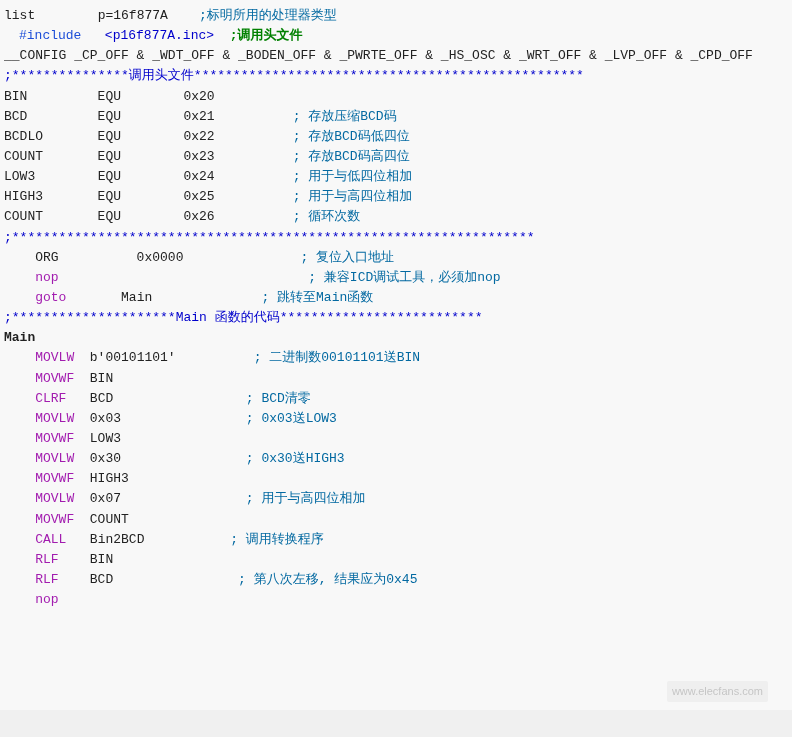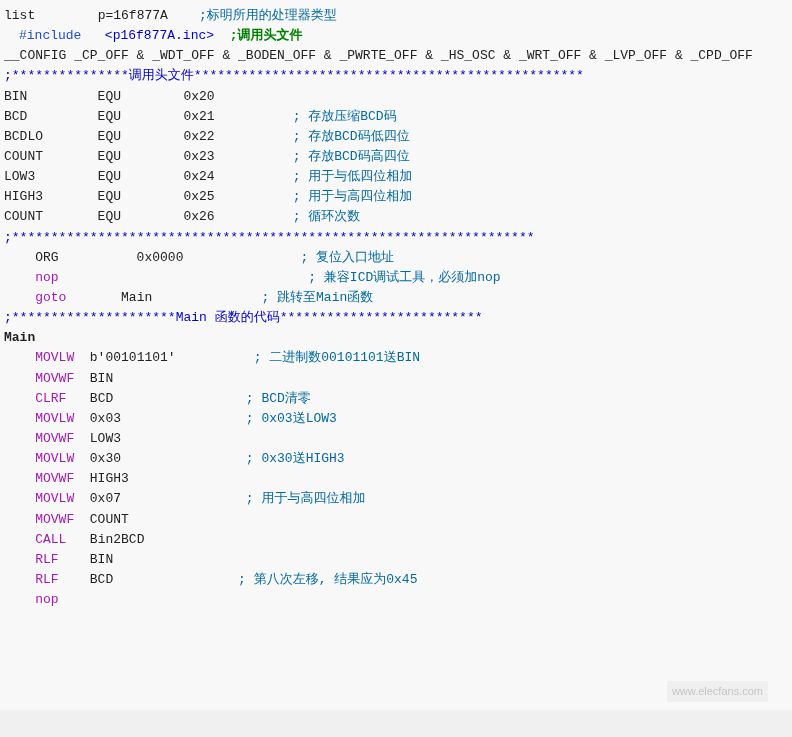--- a/index.html
+++ b/index.html
@@ -72,19 +72,19 @@
       <div class="line"><span class="label">Main</span></div>
       <div class="line"><span class="instr">    MOVLW</span><span class="black">  b'00101101'</span><span class="comment">          ; 二进制数00101101送BIN</span></div>
       <div class="line"><span class="instr">    MOVWF</span><span class="black">  BIN</span></div>
       <div class="line"><span class="instr">    CLRF</span><span class="black">   BCD</span><span class="comment">                 ; BCD清零</span></div>
       <div class="line"><span class="instr">    MOVLW</span><span class="black">  0x03</span><span class="comment">                ; 0x03送LOW3</span></div>
       <div class="line"><span class="instr">    MOVWF</span><span class="black">  LOW3</span></div>
       <div class="line"><span class="instr">    MOVLW</span><span class="black">  0x30</span><span class="comment">                ; 0x30送HIGH3</span></div>
       <div class="line"><span class="instr">    MOVWF</span><span class="black">  HIGH3</span></div>
       <div class="line"><span class="instr">    MOVLW</span><span class="black">  0x07</span><span class="comment">                ; 用于与高四位相加</span></div>
       <div class="line"><span class="instr">    MOVWF</span><span class="black">  COUNT</span></div>
-      <div class="line"><span class="instr">    CALL</span><span class="black">   Bin2BCD</span></div>
+      <div class="line"><span class="instr">    CALL</span><span class="black">   Bin2BCD</span><span class="comment">           ; 调用转换程序</span></div>
       <div class="line"><span class="instr">    RLF</span><span class="black">    BIN</span></div>
       <div class="line"><span class="instr">    RLF</span><span class="black">    BCD</span><span class="comment">                ; 第八次左移, 结果应为0x45</span></div>
       <div class="line"><span class="instr">    nop</span></div>
     </div>
   <div class="watermark">www.elecfans.com</div>
 </div>
 
 </body></html>

